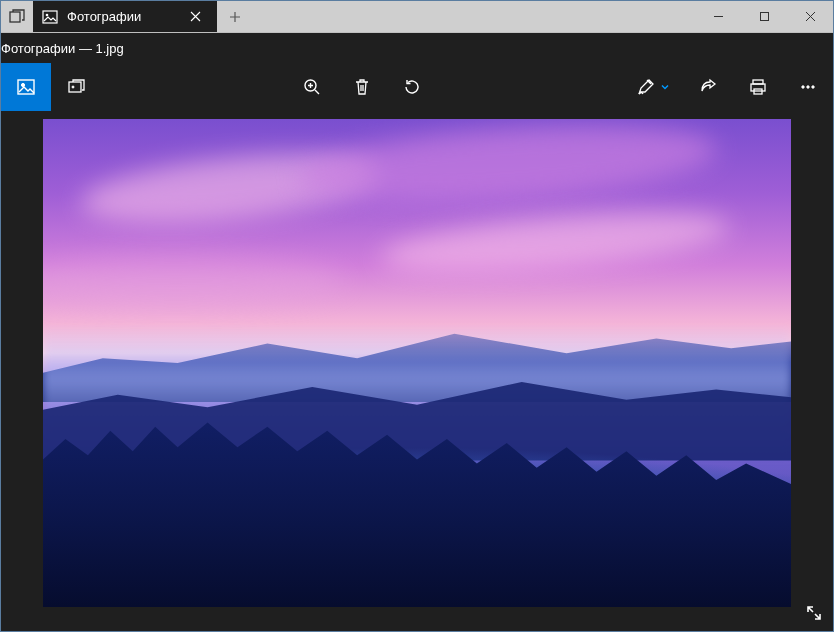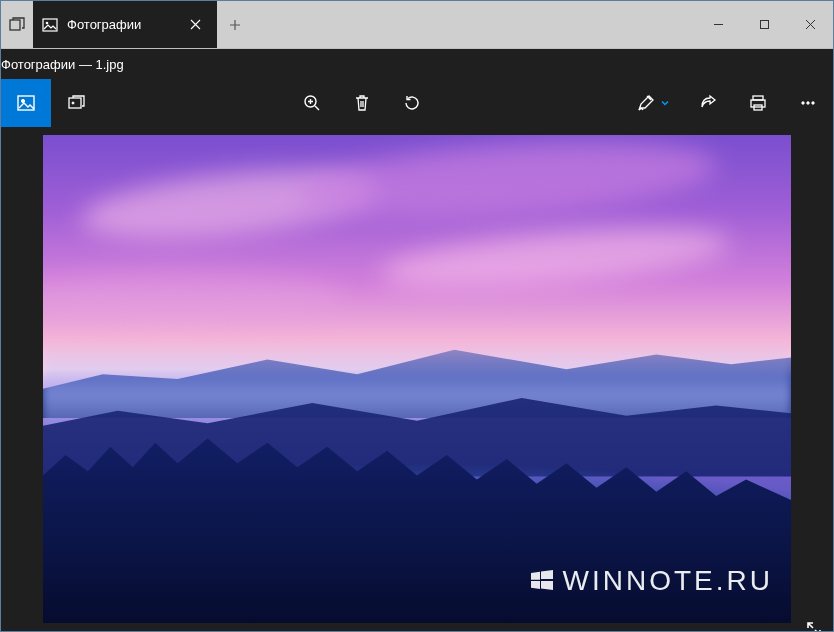--- a/index.html
+++ b/index.html
@@ -1,17 +1,17 @@
 <!DOCTYPE html>
 <html><head>
 <meta charset="utf-8">
 <style>
 * { margin: 0; padding: 0; box-sizing: border-box; }
 body { width: 834px; height: 632px; font-family: "Segoe UI", sans-serif; font-size: 13px; background: #e6e6e6; overflow: hidden; border: 1px solid #5a7da0; }
-.titlebar { height: 48px; background: #cfcfcf; display: flex; align-items: stretch; border-bottom: 1px solid #bfbfbf; }
+.titlebar { height: 32px; background: #cfcfcf; display: flex; align-items: stretch; border-bottom: 1px solid #bfbfbf; }
 .tl-icon { width: 32px; display: flex; align-items: center; justify-content: center; color: #333; }
 .tab { background: #1f1f1f; color: #fff; display: flex; align-items: center; padding: 0 8px 0 8px; height: 100%; min-width: 0; }
 .tab-icon { width: 18px; height: 18px; display: flex; align-items: center; justify-content: center; margin-right: 8px; }
 .tab-title { font-size: 13px; flex: 1; white-space: nowrap; }
 .tab-close { width: 28px; display: flex; align-items: center; justify-content: center; margin-left: 40px; }
 .newtab { width: 36px; display: flex; align-items: center; justify-content: center; color: #555; }
 .spacer { flex: 1; }
 .win-controls { display: flex; }
 .win-btn { width: 46px; display: flex; align-items: center; justify-content: center; color: #333; }
 .subheader { height: 30px; background: #1f1f1f; color: #fff; display: flex; align-items: center; padding: 0 0; font-size: 13px; }
@@ -163,32 +163,19 @@
     <div class="sky"></div>
     <div class="cloud c1"></div>
     <div class="cloud c2"></div>
     <div class="cloud c3"></div>
     <div class="cloud c4"></div>
     <div class="ridge"></div>
     <div class="mist"></div>
     <div class="ridge2"></div>
     <div class="hills h1"></div>
     <div class="trees"></div>
-    <div class="watermark">
-      <span class="wm-logo">
-        <svg width="26" height="26" viewBox="0 0 26 26">
-            <g fill="rgba(255,255,255,0.9)">
-              <path d="M2 5l9-1.3v8H2z"></path>
-              <path d="M12 3.5L24 2v9H12z"></path>
-              <path d="M2 13h9v8l-9-1.3z"></path>
-              <path d="M12 13h12v9l-12-1.6z"></path>
-            </g>
-          </svg>
-      </span>
-      <span>WINNOTE.RU</span>
-    </div>
   </div>
   <div class="fullscreen">
     <svg width="18" height="18" viewBox="0 0 18 18">
         <path d="M3 8V3h5M15 10v5h-5M3 3l5 5M15 15l-5-5" stroke="#fff" fill="none" stroke-width="1.6"></path>
       </svg>
   </div>
 </div>
 
 </body></html>

